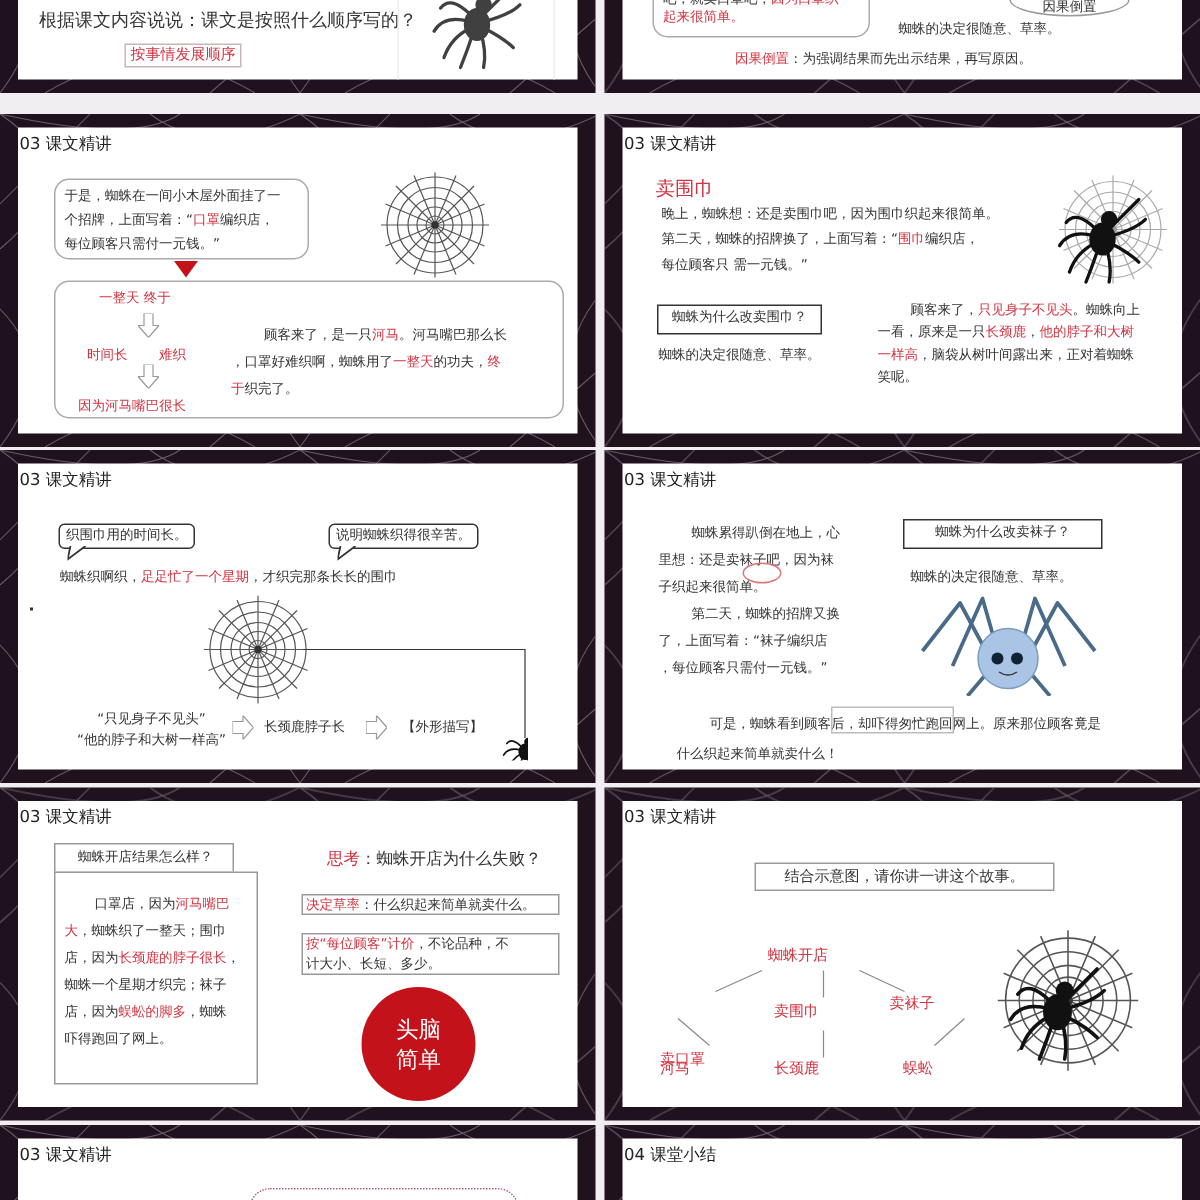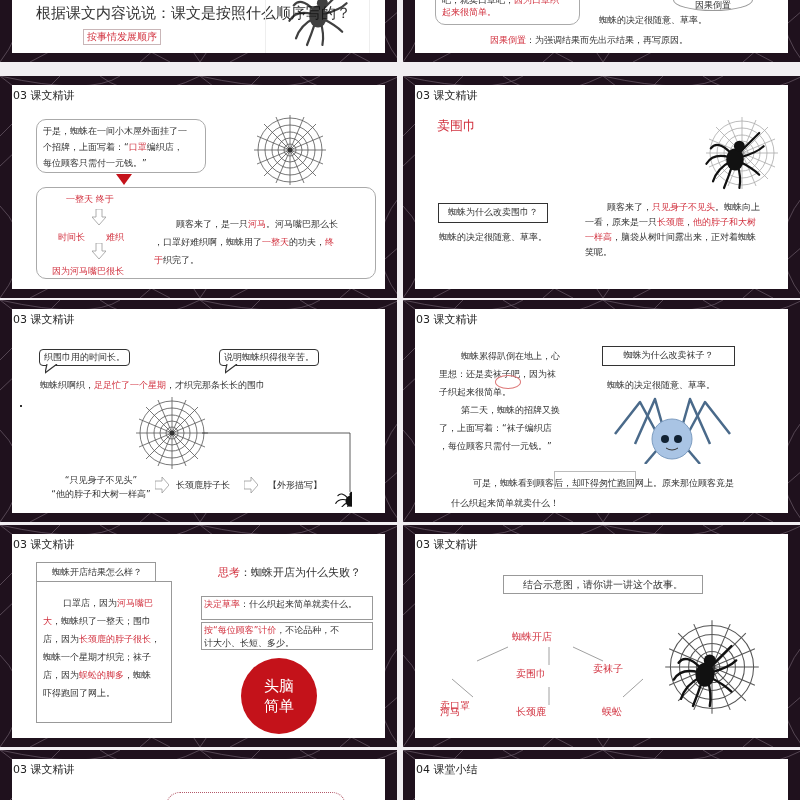--- a/index.html
+++ b/index.html
@@ -67,21 +67,21 @@
       <circle cx="4" cy="-8" r="5" fill="#111"></circle>
     </g>
   </defs>
 </svg>
 
 <div class="slide" style="left:0;top:-160px;">
   <svg class="bgweb" width="397" height="222">
       <rect width="397" height="222" fill="url(#webpat)"></rect>
     </svg>
   <div class="panel">
-    <div class="abs t" style="left:24px;top:156px;font-size:15px;">根据课文内容说说：课文是按照什么顺序写的？</div>
+    <div class="abs t" style="left:14px;top:156px;font-size:12px;">根据课文内容说说：课文是按照什么顺序写的？</div>
     <div class="abs t red" style="left:71px;top:180px;border:1px solid #c9b6b8;padding:0 3px;line-height:14px;font-size:10px;">按事情发展顺序</div>
     <div class="abs" style="left:253px;top:140px;width:105px;height:68px;border:1px solid #eee;">
       <svg width="105" height="68">
           <g transform="translate(52,22) scale(1.1)" opacity="0.8">
             <use href="#spider"></use>
           </g>
         </svg>
     </div>
   </div>
 </div>
@@ -143,20 +143,25 @@
   </div>
 </div>
 
 <div class="slide" style="left:403px;top:76px;">
   <svg class="bgweb" width="397" height="222">
       <rect width="397" height="222" fill="url(#webpat)"></rect>
     </svg>
   <div class="panel">
     <div class="hdr">03  课文精讲</div>
     <div class="abs red" style="left:22px;top:32px;font-size:13px;">卖围巾</div>
+    <div class="abs t" style="left:26px;top:50px;line-height:17px;">
+      <span>晚上，蜘蛛想：还是卖围巾吧，因为围巾织起来很简单。</span><br>
+      <span>第二天，蜘蛛的招牌换了，上面写着：“</span><span class="red">围巾</span><span>编织店，</span><br>
+      <span>每位顾客只 需一元钱。”</span>
+    </div>
     <div class="abs sqdark t" style="left:23px;top:118px;width:110px;height:20px;text-align:center;line-height:17px;">蜘蛛为什么改卖围巾？</div>
     <div class="abs t" style="left:24px;top:144px;">蜘蛛的决定很随意、草率。</div>
     <div class="abs t" style="left:170px;top:115px;width:200px;line-height:15px;">
       <span style="padding-left:22px">顾客来了，</span><span class="red">只见身子不见头</span><span>。蜘蛛向上</span><br>
       <span>一看，原来是一只</span><span class="red">长颈鹿</span><span>，</span><span class="red">他的脖子和大树</span><br>
       <span class="red">一样高</span><span>，脑袋从树叶间露出来，正对着蜘蛛</span><br>
       <span>笑呢。</span>
     </div>
     <svg class="abs" style="left:282px;top:30px;" width="85" height="80">
       <g transform="translate(45,38)" opacity="0.5">
@@ -261,21 +266,21 @@
       <span style="padding-left:20px">口罩店，因为</span><span class="red">河马嘴巴</span><br>
       <span class="red">大</span><span>，蜘蛛织了一整天；围巾</span><br>
       <span>店，因为</span><span class="red">长颈鹿的脖子很长</span><span>，</span><br>
       <span>蜘蛛一个星期才织完；袜子</span><br>
       <span>店，因为</span><span class="red">蜈蚣的脚多</span><span>，蜘蛛</span><br>
       <span>吓得跑回了网上。</span>
     </div>
     <div class="abs" style="left:206px;top:31px;font-size:11px;">
       <span class="red">思考</span><span>：蜘蛛开店为什么失败？</span>
     </div>
-    <div class="abs sq t" style="left:189px;top:62px;width:172px;height:24px;padding-left:2px;line-height:14px;">
+    <div class="abs sq t" style="left:189px;top:62px;width:172px;height:14px;padding-left:2px;line-height:14px;">
       <span class="red">决定草率</span><span>：什么织起来简单就卖什么。</span>
     </div>
     <div class="abs" style="left:229px;top:124px;width:76px;height:76px;border-radius:50%;background:#c4121a;color:#fff;font-size:15px;line-height:20px;text-align:center;padding-top:18px;">
       <span>头脑</span><br>
       <span>简单</span>
     </div>
     <div class="abs sq t" style="left:189px;top:88px;width:172px;height:28px;padding:1px 2px;line-height:13px;">
       <span class="red">按“每位顾客”计价</span><span>，不论品种，不</span><br>
       <span>计大小、长短、多少。</span>
     </div>

